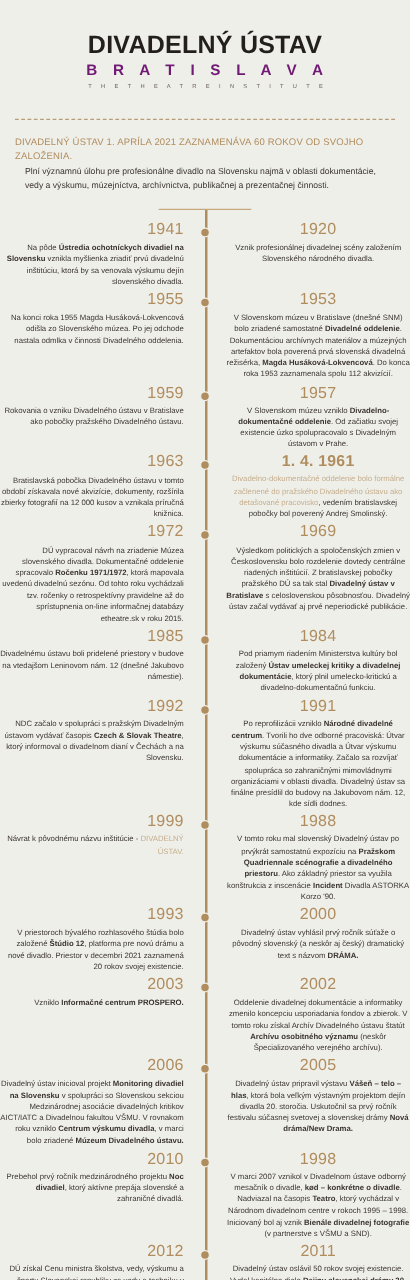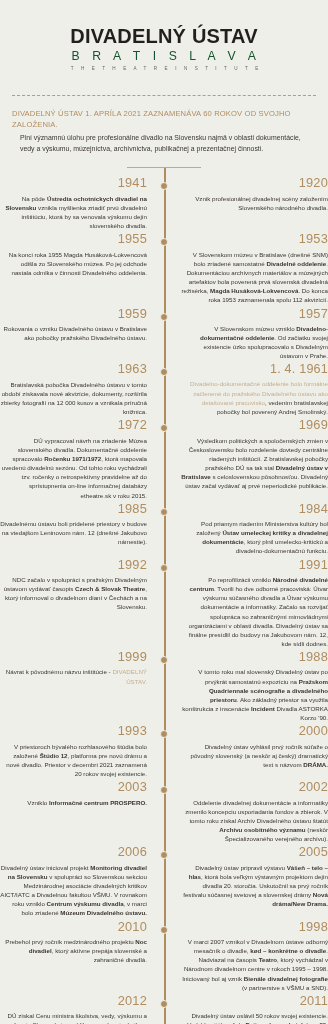--- a/index.html
+++ b/index.html
@@ -13,22 +13,22 @@
     overflow-x:hidden;
   }
 
   
   .header { padding:26px 0 14px; text-align:center; }
   .logo-main {
     font-size:20px; font-weight:700; letter-spacing:.2px;
     color:#231f1c; line-height:1.05;
   }
   .logo-sub {
-    font-size:12.2px; font-weight:400; letter-spacing:4.6px;
-    color:#14532d; margin-top:2px; padding-left:4px;
+    font-size:12.2px; font-weight:700; letter-spacing:4.6px;
+    color:#701a75; margin-top:2px; padding-left:4px;
   }
   .logo-tag {
     font-size:4.6px; font-weight:400; letter-spacing:3.1px;
     color:#6d645d; margin-top:3px; padding-left:4px;
   }
 
   .hr-dashed {
     border-top:1px dashed #b79c78;
     margin:10px 12px 0;
   }
@@ -67,35 +67,35 @@
   }
   .col-left {
     width:156px;
     padding-right:9px;
     text-align:right;
   }
   .col-gutter { width:16px; position:relative; flex:0 0 16px; }
   .col-right {
     width:156px;
     padding-left:9px;
-    text-align:right;
+    text-align:center;
   }
   .dot {
     position:absolute;
     left:50%; transform:translateX(-50%);
     width:8px; height:8px; border-radius:50%;
     background:#b08d5f;
     border:1.4px solid #efefe9;
   }
 
   .year {
     font-size:12.8px; color:#b08d5f; font-weight:400;
     line-height:1.15; letter-spacing:.2px;
   }
-  .year.bold { font-weight:400; font-size:12.6px; }
+  .year.bold { font-weight:700; font-size:12.6px; }
   .desc {
     font-size:6.2px; line-height:1.48; color:#3b3531;
     margin-top:2.5px;
   }
   .desc b { font-weight:700; }
   .desc .tan { color:#c5ae8e; }
   .entry { margin-bottom:2px; }
 </style>
 </head>
 <body>

